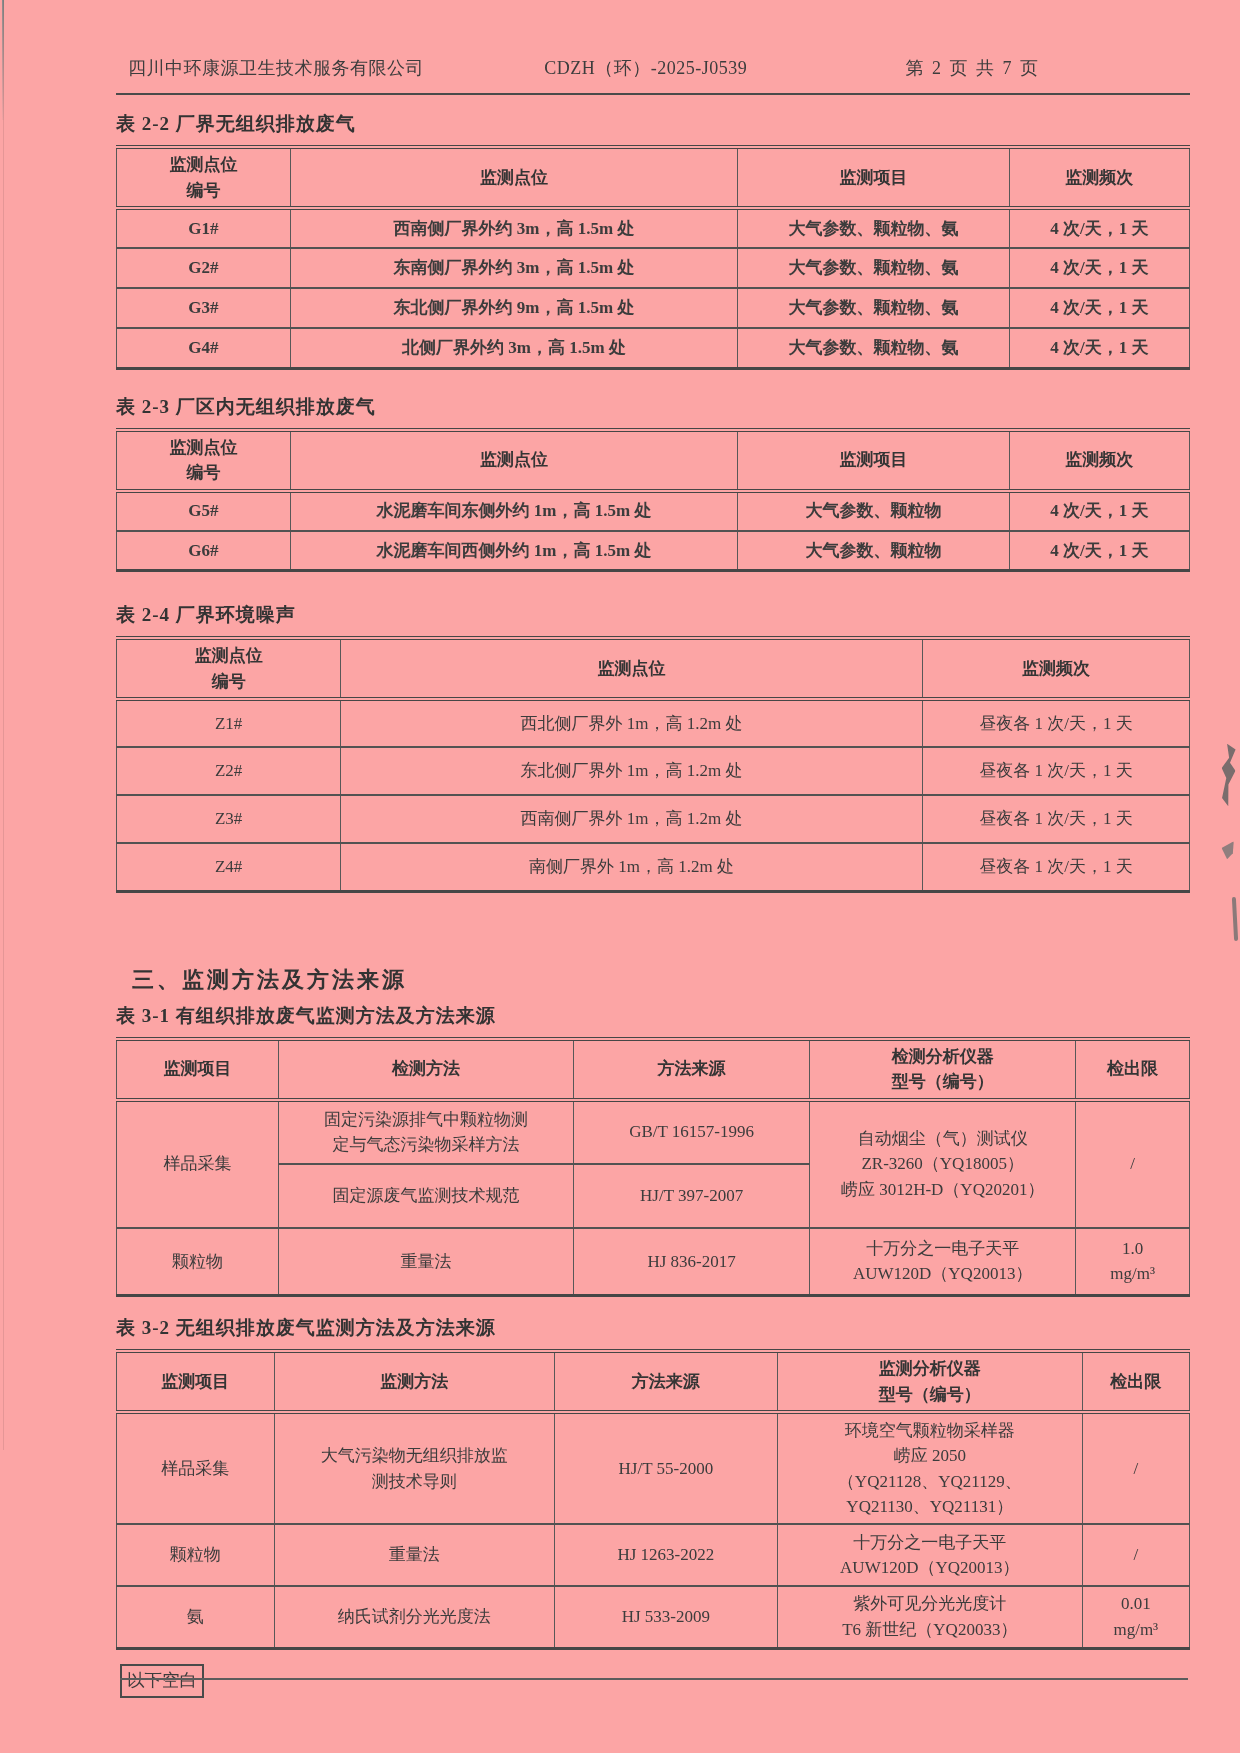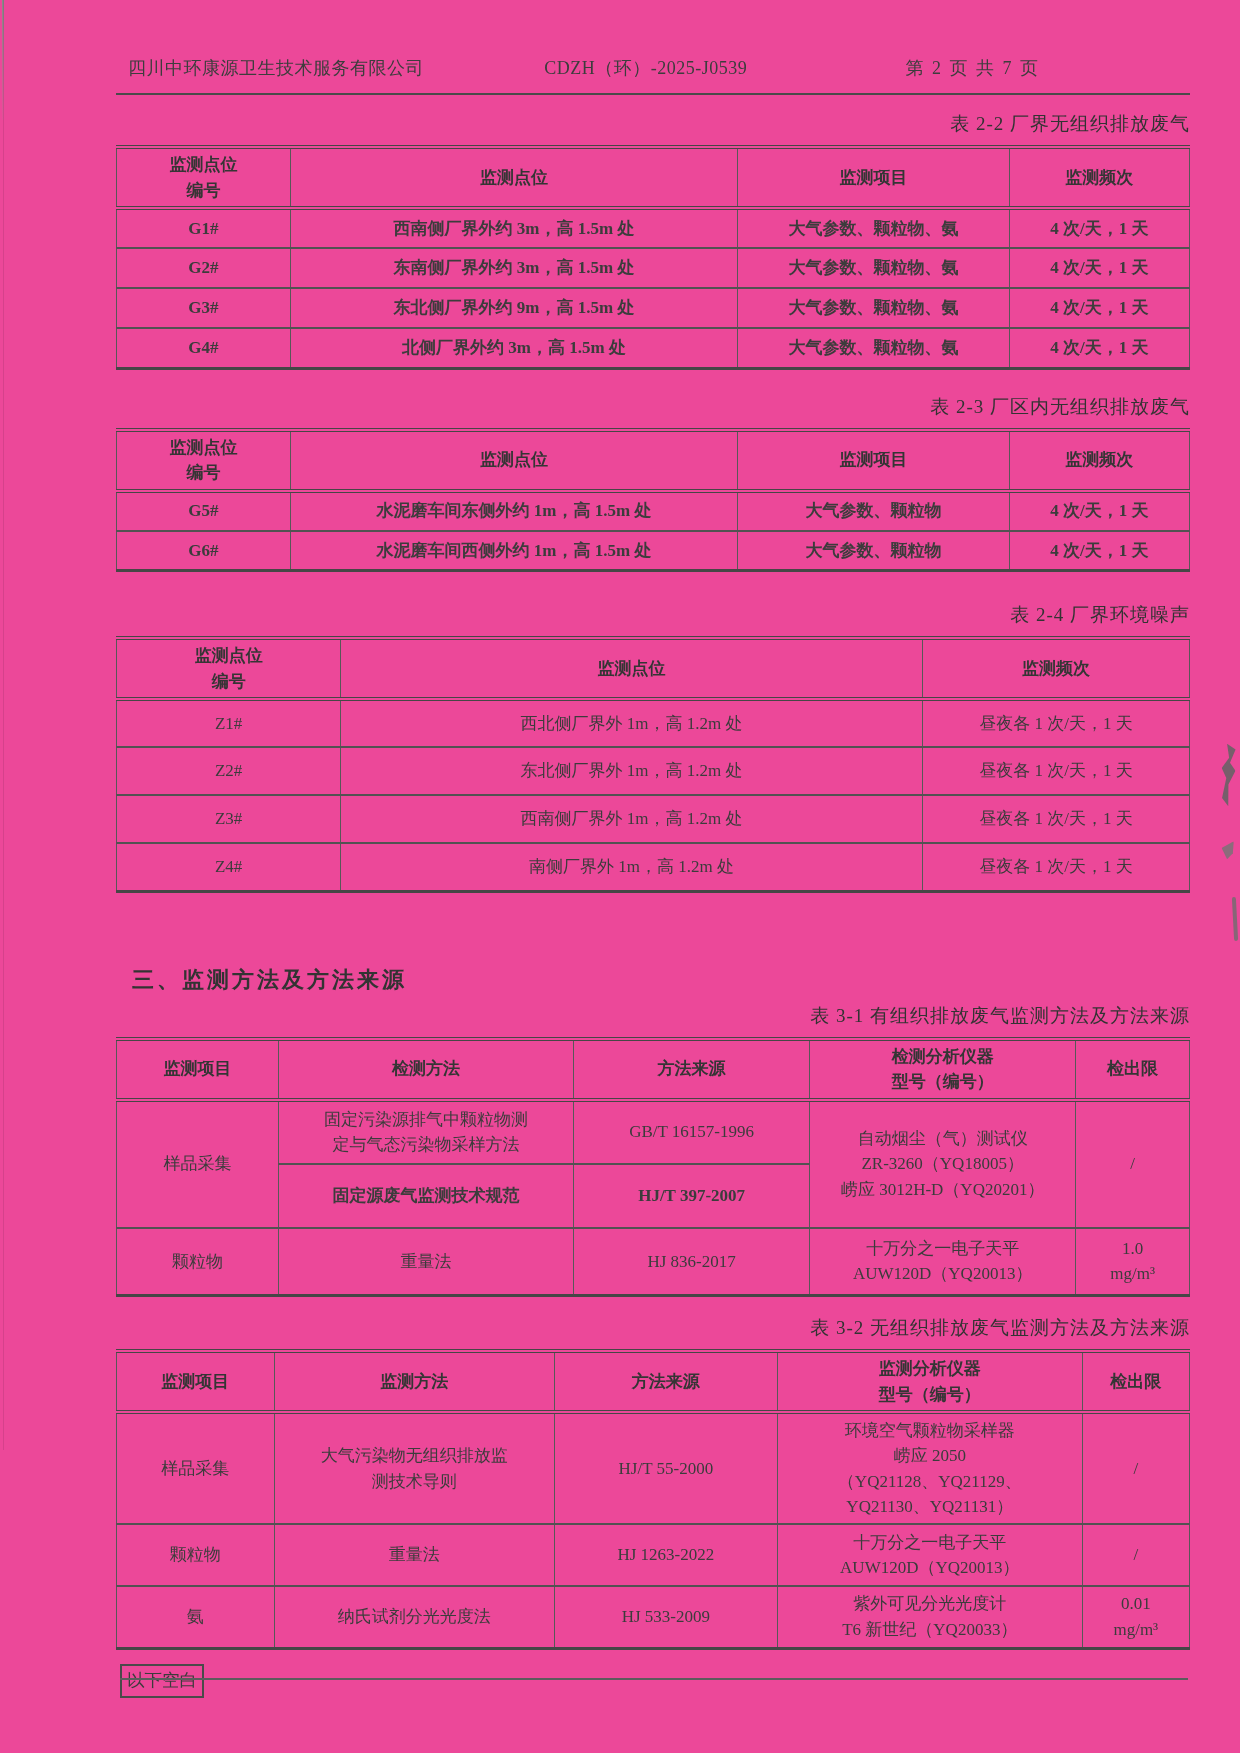--- a/index.html
+++ b/index.html
@@ -5,37 +5,37 @@
   * { margin:0; padding:0; box-sizing:border-box; }
   html,body { width:1240px; height:1753px; }
   body {
     background:#f4f4f2;
     font-family:"Liberation Serif","DejaVu Serif",serif;
     color:#3a3a3a;
     position:relative;
   }
   .page {
     position:absolute; inset:0;
-    background:#ec4899;
+    background:#fca5a5;
     overflow:hidden;
   }
   .content { padding:56px 50px 0 116px; }
 
   
   .doc-header {
     display:flex; justify-content:space-between; align-items:baseline;
     padding:0 0 13px 12px;
     border-bottom:2px solid #4a4a4a;
     font-size:18px; letter-spacing:.5px; color:#3d3d3d;
   }
   .doc-header .page-info { margin-right:150px; letter-spacing:2px;margin-left:38px; }
 
   
   .tbl-title {
-    text-align:right; font-weight:normal; font-size:19px;
+    text-align:left; font-weight:bold; font-size:19px;
     letter-spacing:1px; color:#333;
   }
   .mt16{margin-top:16px;} .mt24{margin-top:24px;} .mt30{margin-top:30px;}
   .mt20{margin-top:8px;} .mt18{margin-top:18px;}
   .section-heading {
     font-size:22px; font-weight:bold; letter-spacing:3px;
     margin:72px 0 0 16px; color:#333;
   }
 
   
@@ -51,21 +51,21 @@
     text-align:center; vertical-align:middle;
     font-size:17px; line-height:1.5;
     white-space:pre-line; padding:3px 6px;
     color:#3c3c3c;
   }
   .tbl th { font-weight:bold; border-bottom:4px double #464646; color:#353535; }
   .t22 th, .t23 th, .t24 th, .t31 th, .t32 th { height:54px; }
   .t22 td, .t23 td { height:40px;font-weight:bold; }
   .t24 td { height:48px; }
   .t31 tr.r1 td { height:64px; }
-  .t31 tr.r2 td { height:64px;font-weight:bold; }
+  .t31 tr.r2 td { height:64px; }
   .t31 tr.r3 td { height:68px; }
   .t31 tr.r1 td { border-bottom-width:1px; }
   .t32 tr.r1 td { height:112px; }
   .t32 tr.r2 td { height:62px; }
   .t32 tr.r3 td { height:62px; }
 
   
   .blank-note {
     display:inline-block;
     border:2px solid #4a4a4a;

